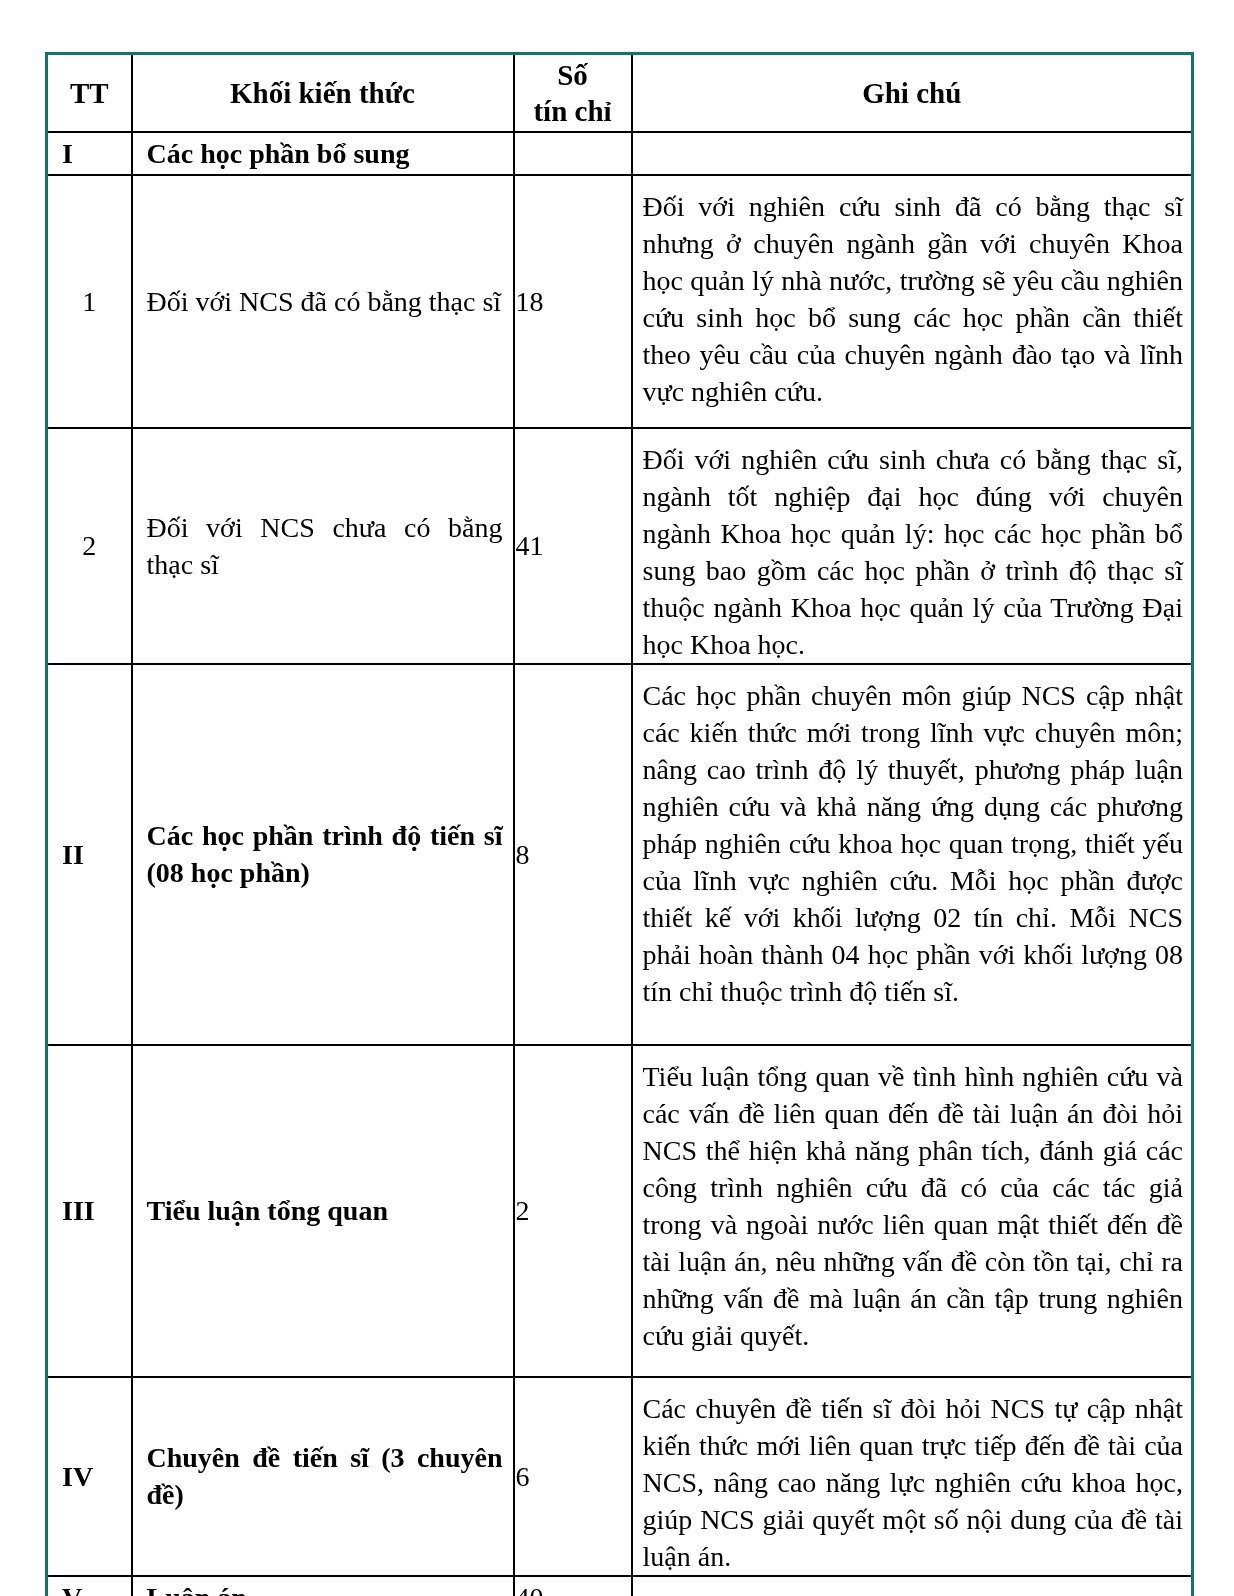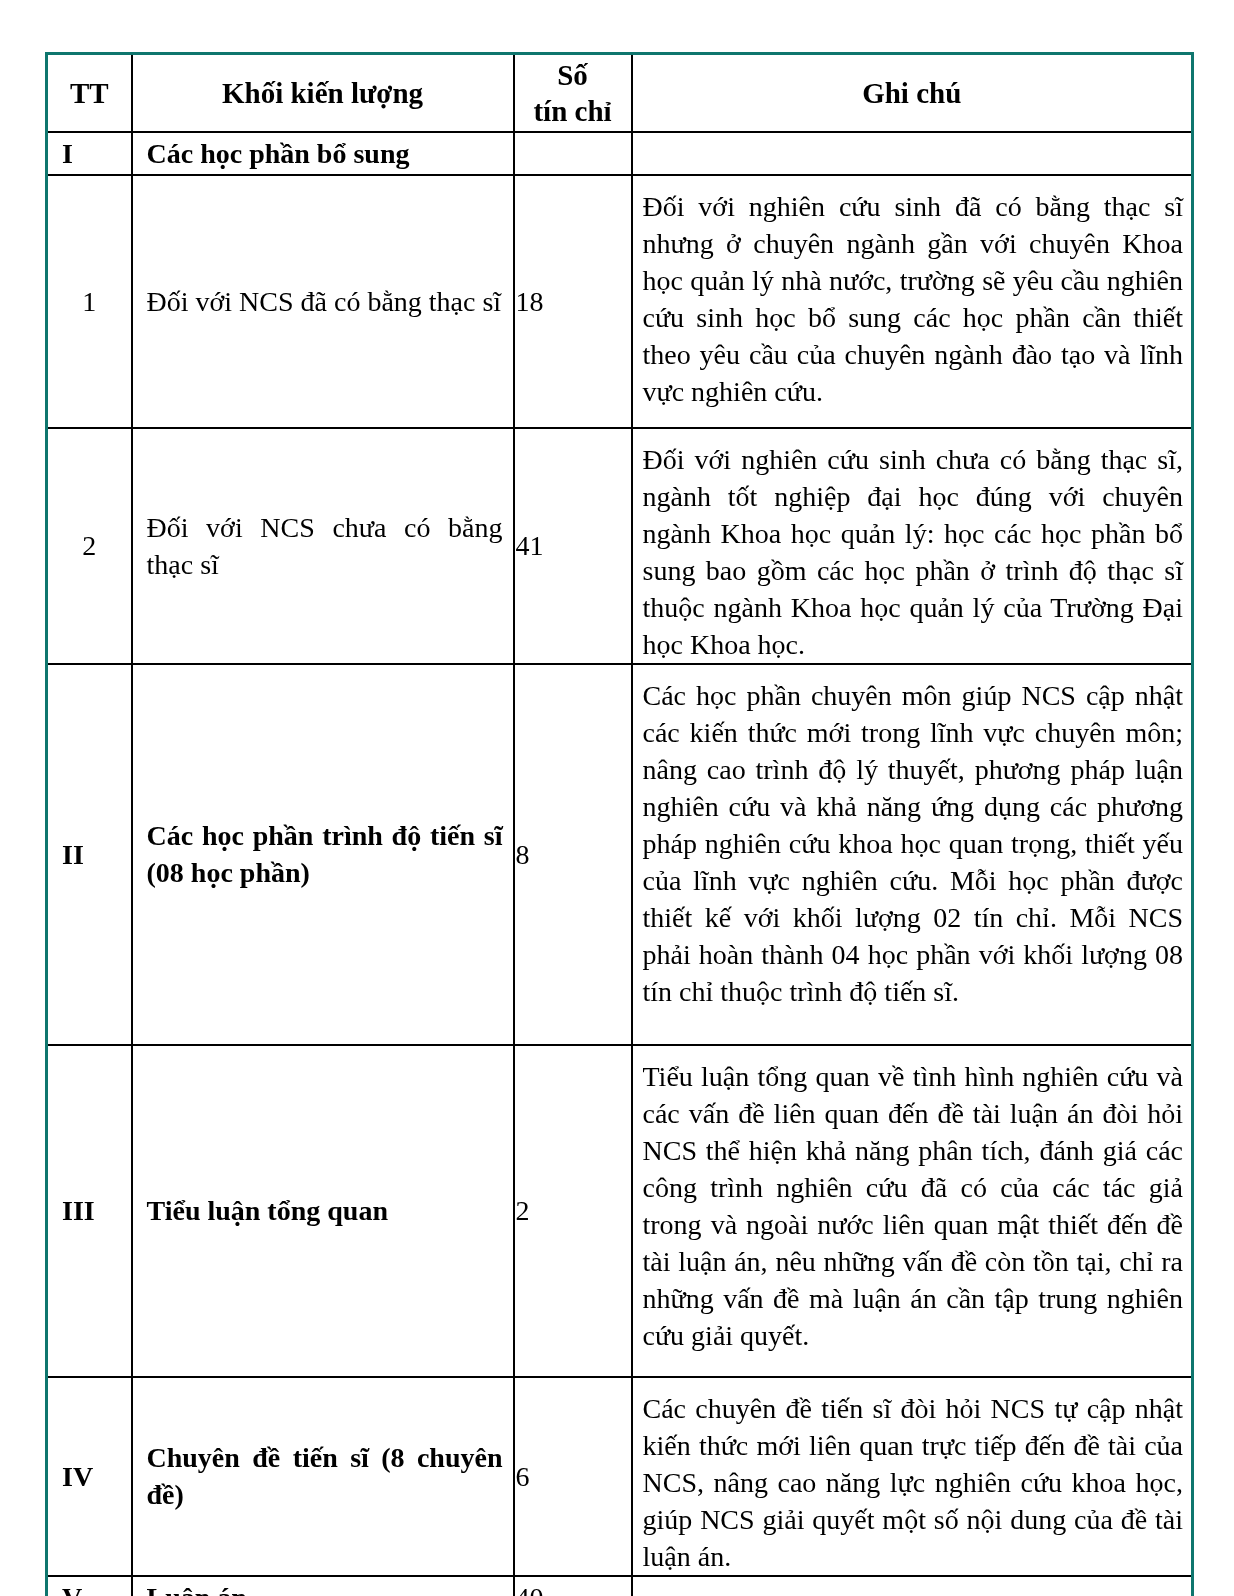--- a/index.html
+++ b/index.html
@@ -88,21 +88,21 @@
 <table class="doc-table">
   <colgroup>
     <col class="c-tt">
     <col class="c-khoi">
     <col class="c-so">
     <col class="c-ghi">
   </colgroup>
   <tbody>
     <tr class="r-header">
       <th class="hdr">TT</th>
-      <th class="hdr">Khối kiến lượng</th>
+      <th class="hdr">Khối kiến thức</th>
       <th class="hdr hdr-so">Số
 tín chỉ</th>
       <th class="hdr">Ghi chú</th>
     </tr>
 
     <tr class="r-i">
       <td class="tt-roman">I</td>
       <td class="khoi bold">Các học phần bổ sung</td>
       <td class="so"></td>
       <td class="ghi"></td>
@@ -131,21 +131,21 @@
 
     <tr class="r-iii">
       <td class="tt-roman">III</td>
       <td class="khoi bold">Tiểu luận tổng quan</td>
       <td class="so">2</td>
       <td class="ghi">Tiểu luận tổng quan về tình hình nghiên cứu và các vấn đề liên quan đến đề tài luận án đòi hỏi NCS thể hiện khả năng phân tích, đánh giá các công trình nghiên cứu đã có của các tác giả trong và ngoài nước liên quan mật thiết đến đề tài luận án, nêu những vấn đề còn tồn tại, chỉ ra những vấn đề mà luận án cần tập trung nghiên cứu giải quyết.</td>
     </tr>
 
     <tr class="r-iv">
       <td class="tt-roman">IV</td>
-      <td class="khoi bold justify">Chuyên đề tiến sĩ (8 chuyên đề)</td>
+      <td class="khoi bold justify">Chuyên đề tiến sĩ (3 chuyên đề)</td>
       <td class="so">6</td>
       <td class="ghi">Các chuyên đề tiến sĩ đòi hỏi NCS tự cập nhật kiến thức mới liên quan trực tiếp đến đề tài của NCS, nâng cao năng lực nghiên cứu khoa học, giúp NCS giải quyết một số nội dung của đề tài luận án.</td>
     </tr>
 
     <tr class="r-v">
       <td class="tt-roman">V</td>
       <td class="khoi bold">Luận án</td>
       <td class="so">40</td>
       <td class="ghi"></td>
     </tr>

